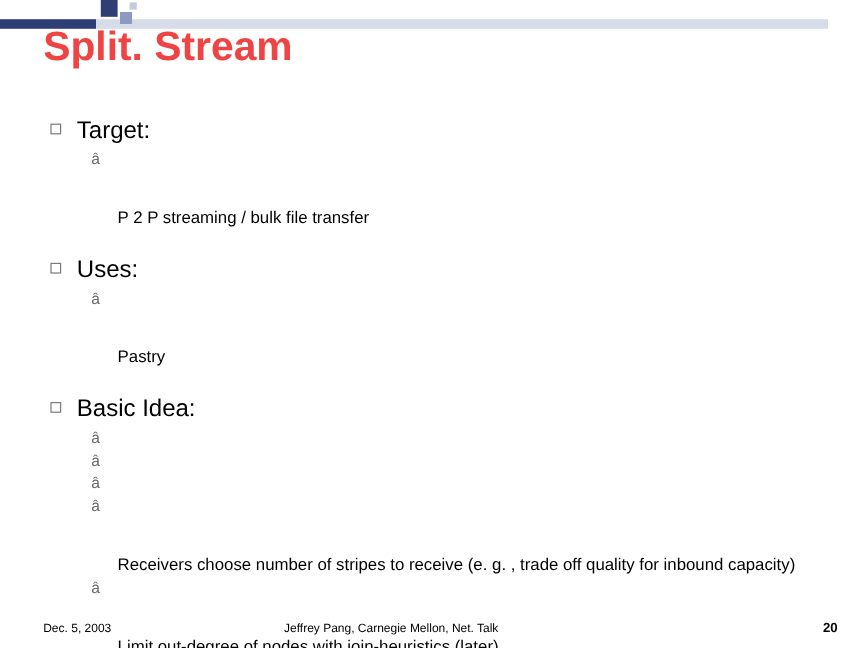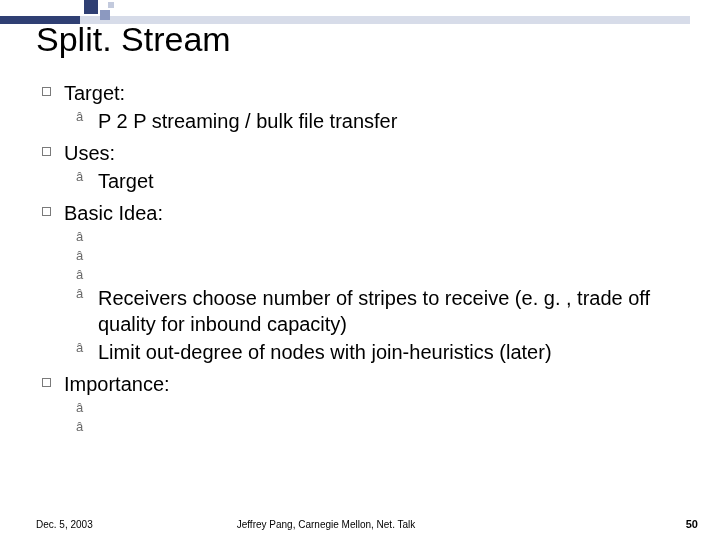--- a/index.html
+++ b/index.html
@@ -56,36 +56,36 @@
     left: 108px;
     width: 6px;
     height: 6px;
     background: #c3cadd;
   }
   .title {
     position: absolute;
     top: 20px;
     left: 36px;
     font-family: Arial, Helvetica, sans-serif;
-    font-weight: normal;
+    font-weight: bold;
     font-size: 34px;
     letter-spacing: 0px;
-    color: #000000;
+    color: #ef4444;
   }
   .content {
     position: absolute;
     top: 74px;
     left: 42px;
     width: 640px;
     font-size: 17px;
     line-height: 1.3;
   }
   .lvl1 {
     display: flex;
-    margin-top: 6px;
+    margin-top: 22px;
   }
   .lvl1 .bullet {
     width: 22px;
     flex: 0 0 22px;
     font-size: 13px;
     position: relative;
     top: 4px;
   }
   .lvl1 .txt {
     font-size: 20px;
@@ -96,21 +96,22 @@
     margin-top: 2px;
   }
   .lvl2 .bullet {
     width: 22px;
     flex: 0 0 22px;
     font-size: 13px;
     position: relative;
     top: 1px;
   }
   .lvl2 .txt {
-    font-size: 20px;
+    font-size: 14px;
+    margin-top: 48px;
   }
   .sq-bullet {
     display: inline-block;
     width: 9px;
     height: 9px;
     border: 1.5px solid #7a7a7a;
     box-sizing: border-box;
   }
   .arrow-bullet {
     color: #6b6b6b;
@@ -168,21 +169,21 @@
     <span class="bullet arrow-bullet">â</span>
     <span class="txt">P 2 P streaming / bulk file transfer</span>
   </div>
 
   <div class="lvl1">
     <span class="bullet"><span class="sq-bullet"></span></span>
     <span class="txt">Uses:</span>
   </div>
   <div class="lvl2">
     <span class="bullet arrow-bullet">â</span>
-    <span class="txt">Target</span>
+    <span class="txt">Pastry</span>
   </div>
 
   <div class="lvl1">
     <span class="bullet"><span class="sq-bullet"></span></span>
     <span class="txt">Basic Idea:</span>
   </div>
   <div class="lvl2">
     <span class="bullet arrow-bullet">â</span>
   </div>
   <div class="lvl2">
@@ -209,14 +210,14 @@
   </div>
   <div class="lvl2">
     <span class="bullet arrow-bullet">â</span>
   </div>
 
 </div>
 
 <div class="footer">
   <div class="date">Dec. 5, 2003</div>
   <div class="center">Jeffrey Pang, Carnegie Mellon, Net. Talk</div>
-  <div class="num">50</div>
+  <div class="num">20</div>
 </div>
 
 </body></html>

